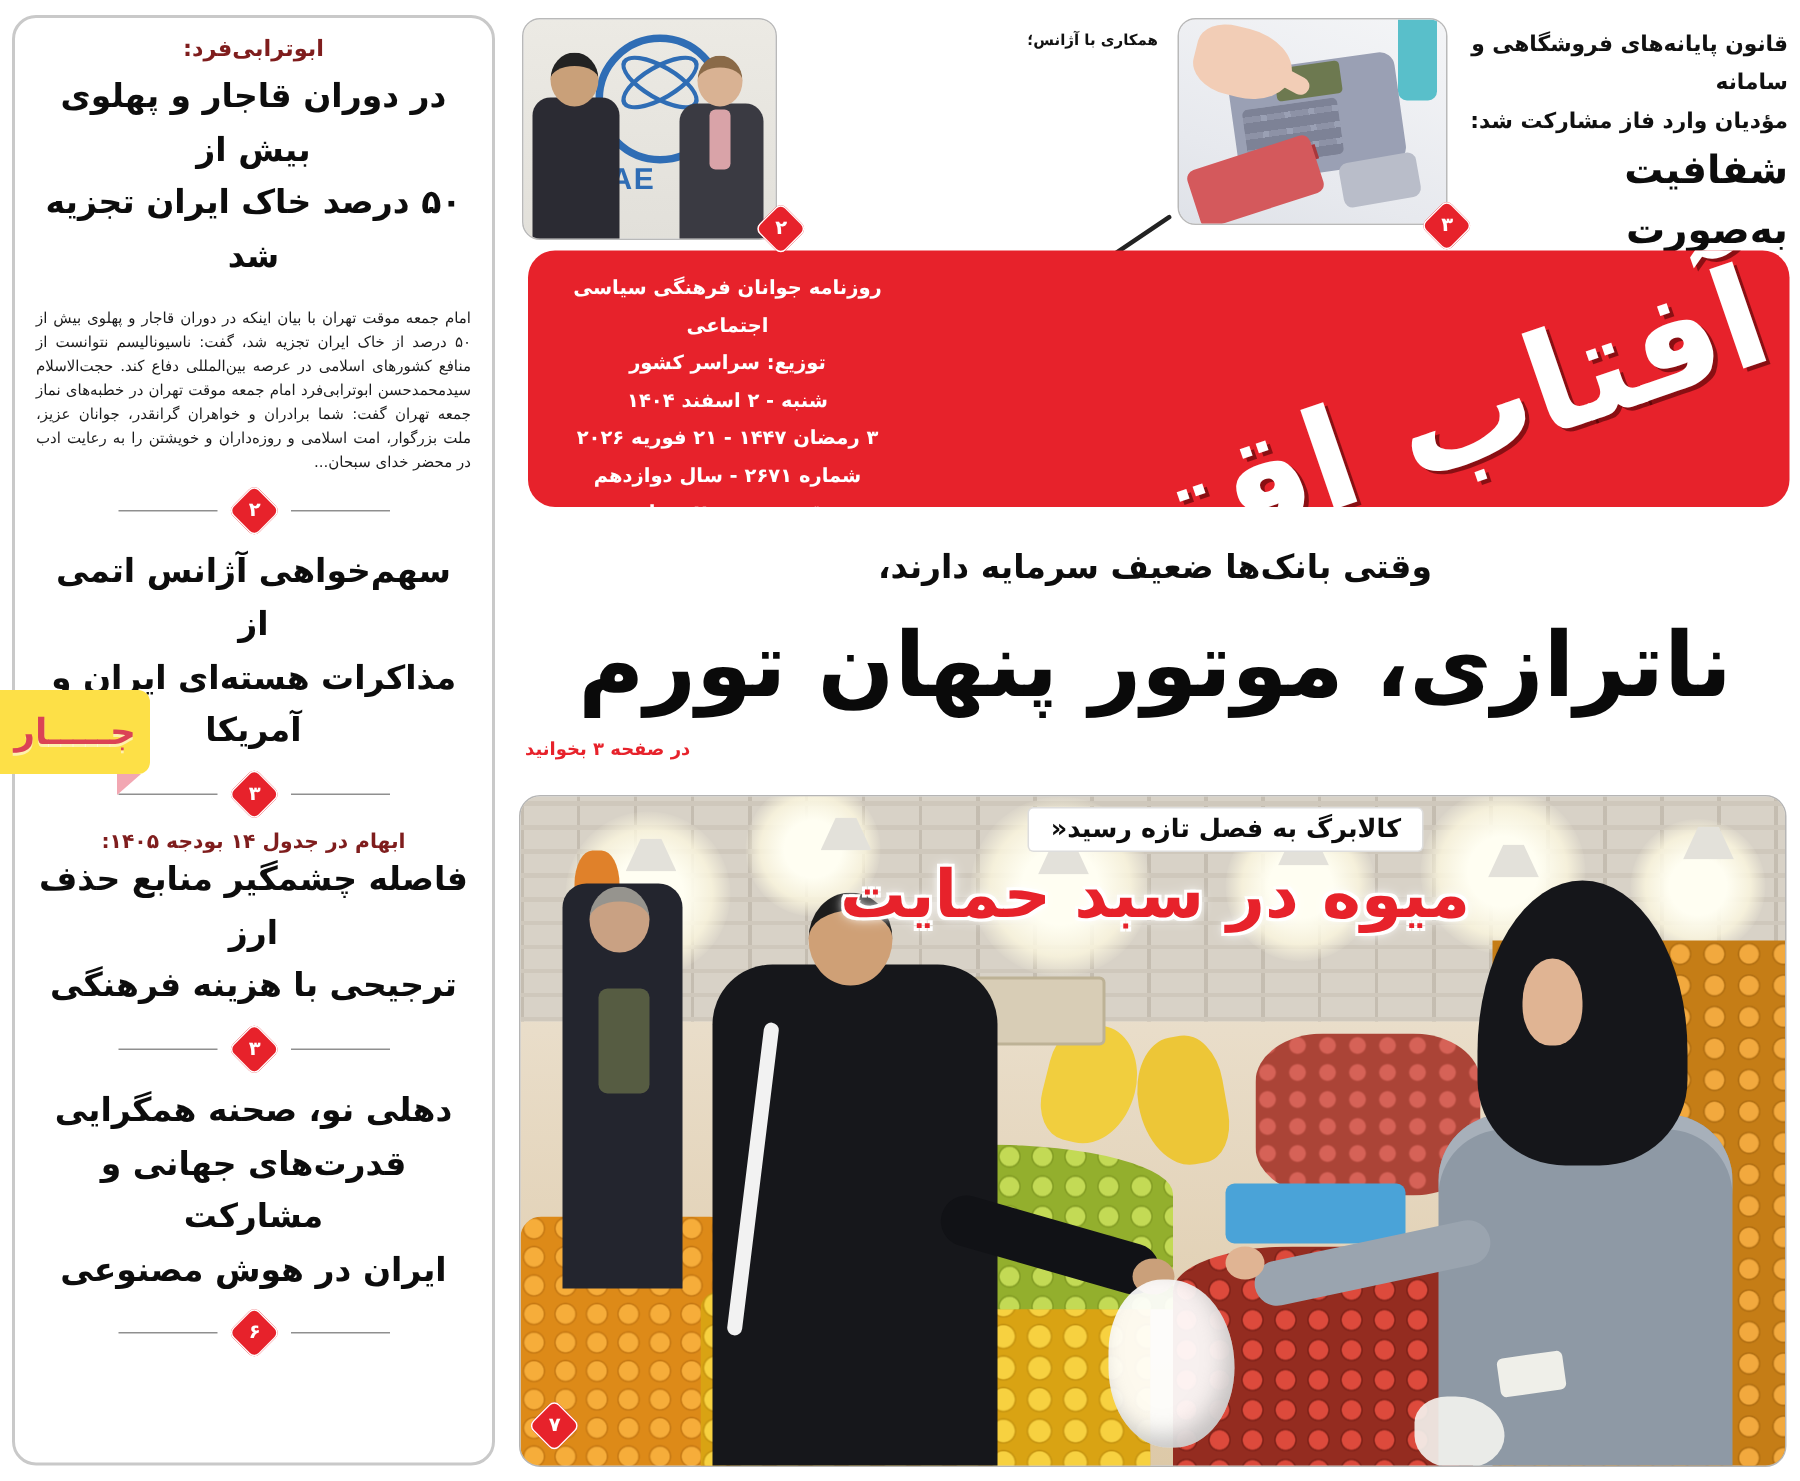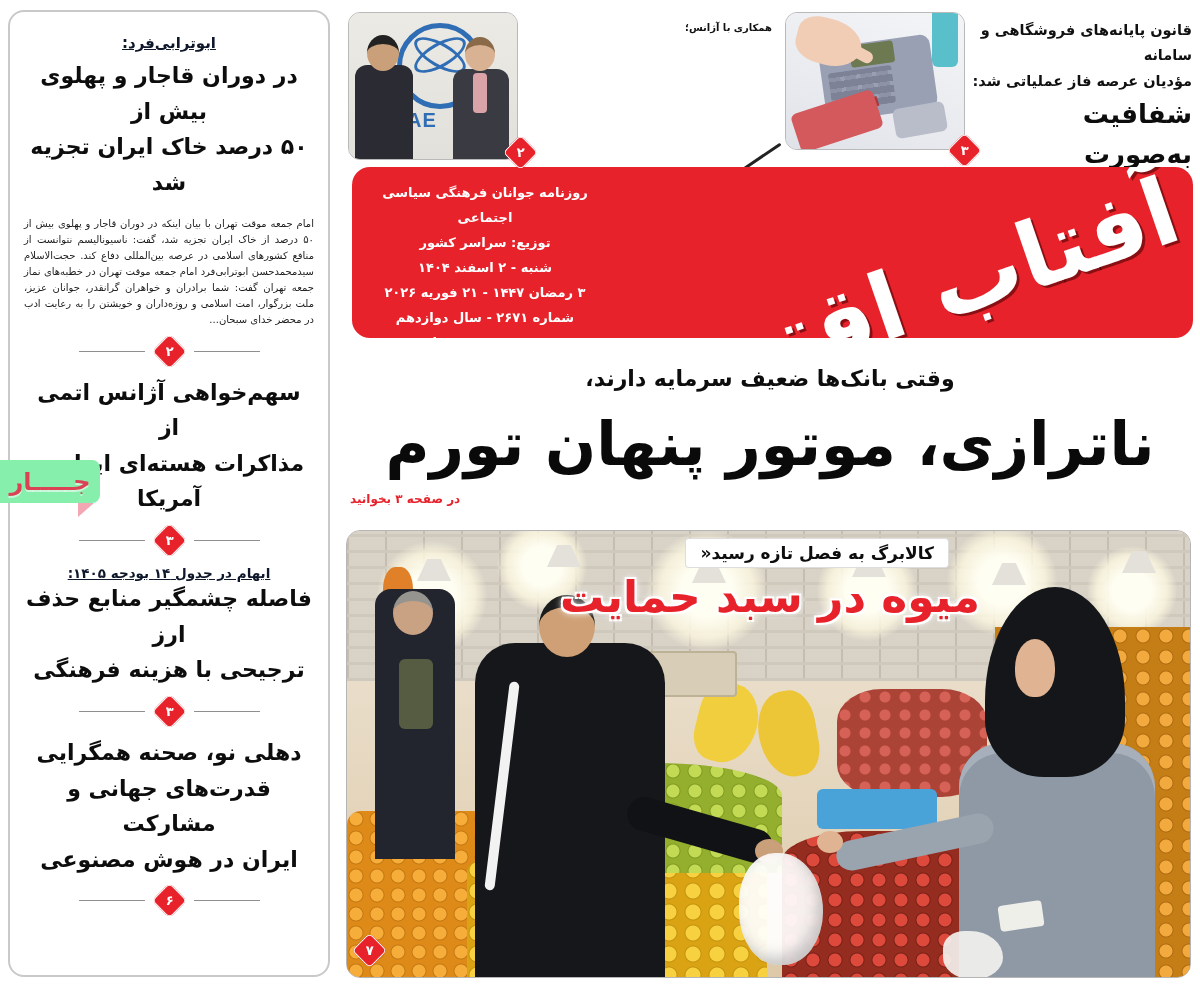--- a/index.html
+++ b/index.html
@@ -12,21 +12,21 @@
   .photo-frame { border:1px solid #b9b9b9; border-radius:12px; overflow:hidden; background:#eee; }
   .divider { display:flex; align-items:center; justify-content:center; gap:12px; }
   .divider .rule { width:66px; height:1px; background:#8f8f8f; }
   .diamond { width:25px; height:25px; background:#e7222b; border-radius:5px; transform:rotate(45deg);
              display:flex; align-items:center; justify-content:center; box-shadow:0 0 0 1px #fff inset; }
   .diamond span { transform:rotate(-45deg); color:#fff; font-size:13px; font-weight:bold; line-height:1; }
 
   
   .left-col { left:8px; top:10px; width:322px; height:967px; border:2px solid #c9c9c9; border-radius:16px;
               padding:10px 14px 8px 14px; text-align:center; background:#fff; }
-  .kicker-sm { font-size:15px; font-weight:bold; color:#0f172a; margin-top:12px;text-decoration:underline; }
+  .kicker-sm { font-size:15px; font-weight:bold; color:#7f1d1d; margin-top:1px; }
   .head-l { font-size:22px; font-weight:800; color:#0d0d0d; line-height:1.62; margin-top:6px; }
   .body-txt { font-size:10px; color:#1c1c1c; text-align:justify; line-height:1.6; margin-top:15px; }
   .left-col .divider { margin:11px 0; }
 
   
   .iaea-photo { left:348px; top:12px; width:170px; height:148px; }
   .iaea-bg { position:absolute; inset:0; background:linear-gradient(180deg,#eceae4 0%,#e2e0da 100%); }
   .iaea-ring { position:absolute; left:48px; top:10px; width:86px; height:86px; border:5px solid #2f6db5; border-radius:50%; }
   .iaea-orbit { position:absolute; left:62px; top:30px; width:58px; height:24px; border:3px solid #2f6db5; border-radius:50%; }
   .iaea-letters { position:absolute; left:58px; top:96px; color:#2f6db5; font-weight:800; font-size:20px; letter-spacing:1px; font-family:"Liberation Sans",sans-serif; }
@@ -78,21 +78,21 @@
   .fruitpile { position:absolute; }
   .fig { position:absolute; }
   .market-label { position:absolute; right:242px; top:8px; background:#fff; padding:4px 14px; font-size:17px; font-weight:800;
                   color:#0d0d0d; border-radius:3px; box-shadow:0 0 0 1px #ddd; }
   .market-head { position:absolute; right:180px; top:40px; width:480px; text-align:center; font-size:44px; font-weight:800;
                  color:#e7222b; line-height:1.2;
                  text-shadow:0 0 6px #fff, 0 0 10px #fff, 2px 2px 0 #fff, -2px -2px 0 #fff, 2px -2px 0 #fff, -2px 2px 0 #fff; }
   .market .diamond { position:absolute; left:10px; bottom:14px; }
 
   
-  .watermark { left:0; top:460px; width:100px; height:43px; background:#86efac; border-radius:0 8px 8px 0;
+  .watermark { left:0; top:460px; width:100px; height:56px; background:#fde047; border-radius:0 8px 8px 0;
                display:flex; align-items:center; justify-content:center; z-index:30; }
   .watermark::after { content:""; position:absolute; right:6px; bottom:-14px; border-width:14px 16px 0 0;
                       border-style:solid; border-color:#f2a7b2 transparent transparent transparent; }
   .watermark span { color:#db4355; font-size:24px; font-weight:800;
                     text-shadow:0 2px 0 rgba(255,255,255,.55); }
 </style>
 </head>
 <body>
 
 <div class="page">
@@ -190,21 +190,21 @@
     <div class="mini-pad"></div>
     <div class="card-stripe"></div>
     <div class="red-card"></div>
     <div class="hand"></div>
     <div class="finger"></div>
   </div>
 
   <div class="abs story-block" style="left:968px; top:18px; width:224px;">
     <div class="kicker-r">
       <span style="display:block">قانون پایانه‌های فروشگاهی و سامانه</span>
-      <span style="display:block">مؤدیان عرصه فاز عملیاتی شد:</span>
+      <span style="display:block">مؤدیان وارد فاز مشارکت شد:</span>
     </div>
     <div class="head-r">
       <span style="display:block">شفافیت</span>
       <span style="display:block">به‌صورت الکترونیکی</span>
     </div>
   </div>
   <div class="abs diamond" style="left:952px; top:138px; z-index:5">
     <span>۳</span>
   </div>
 

